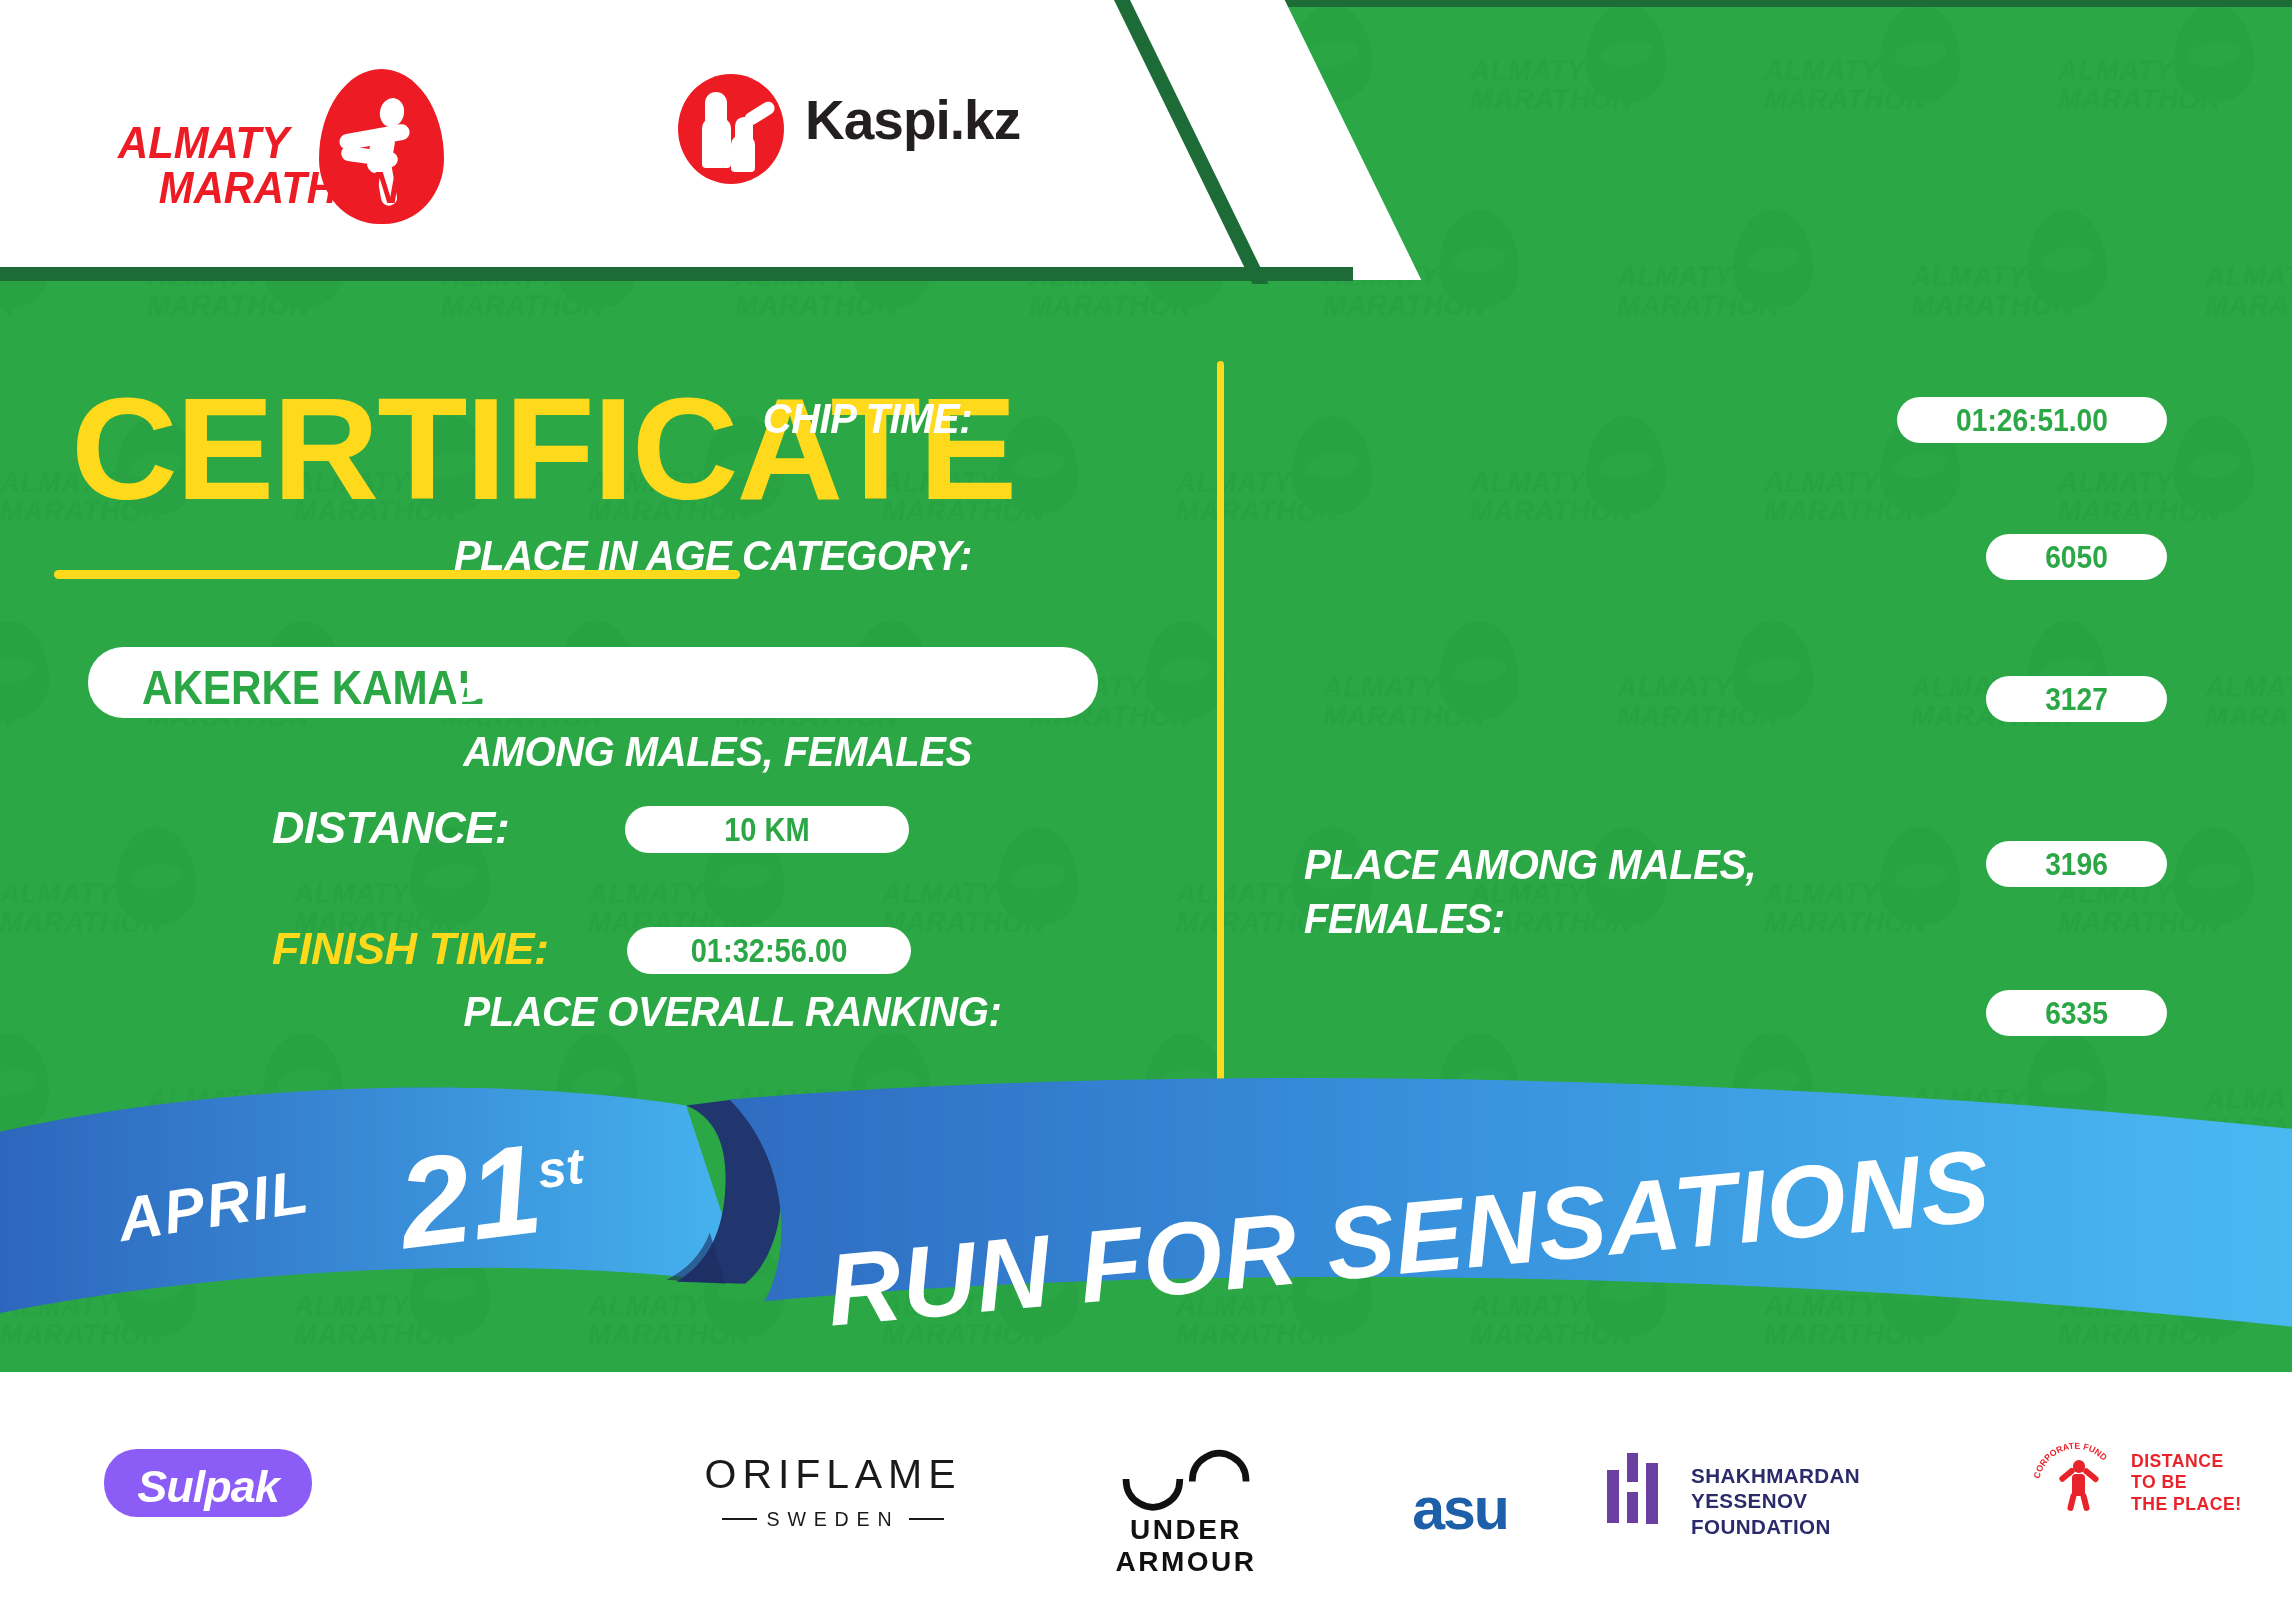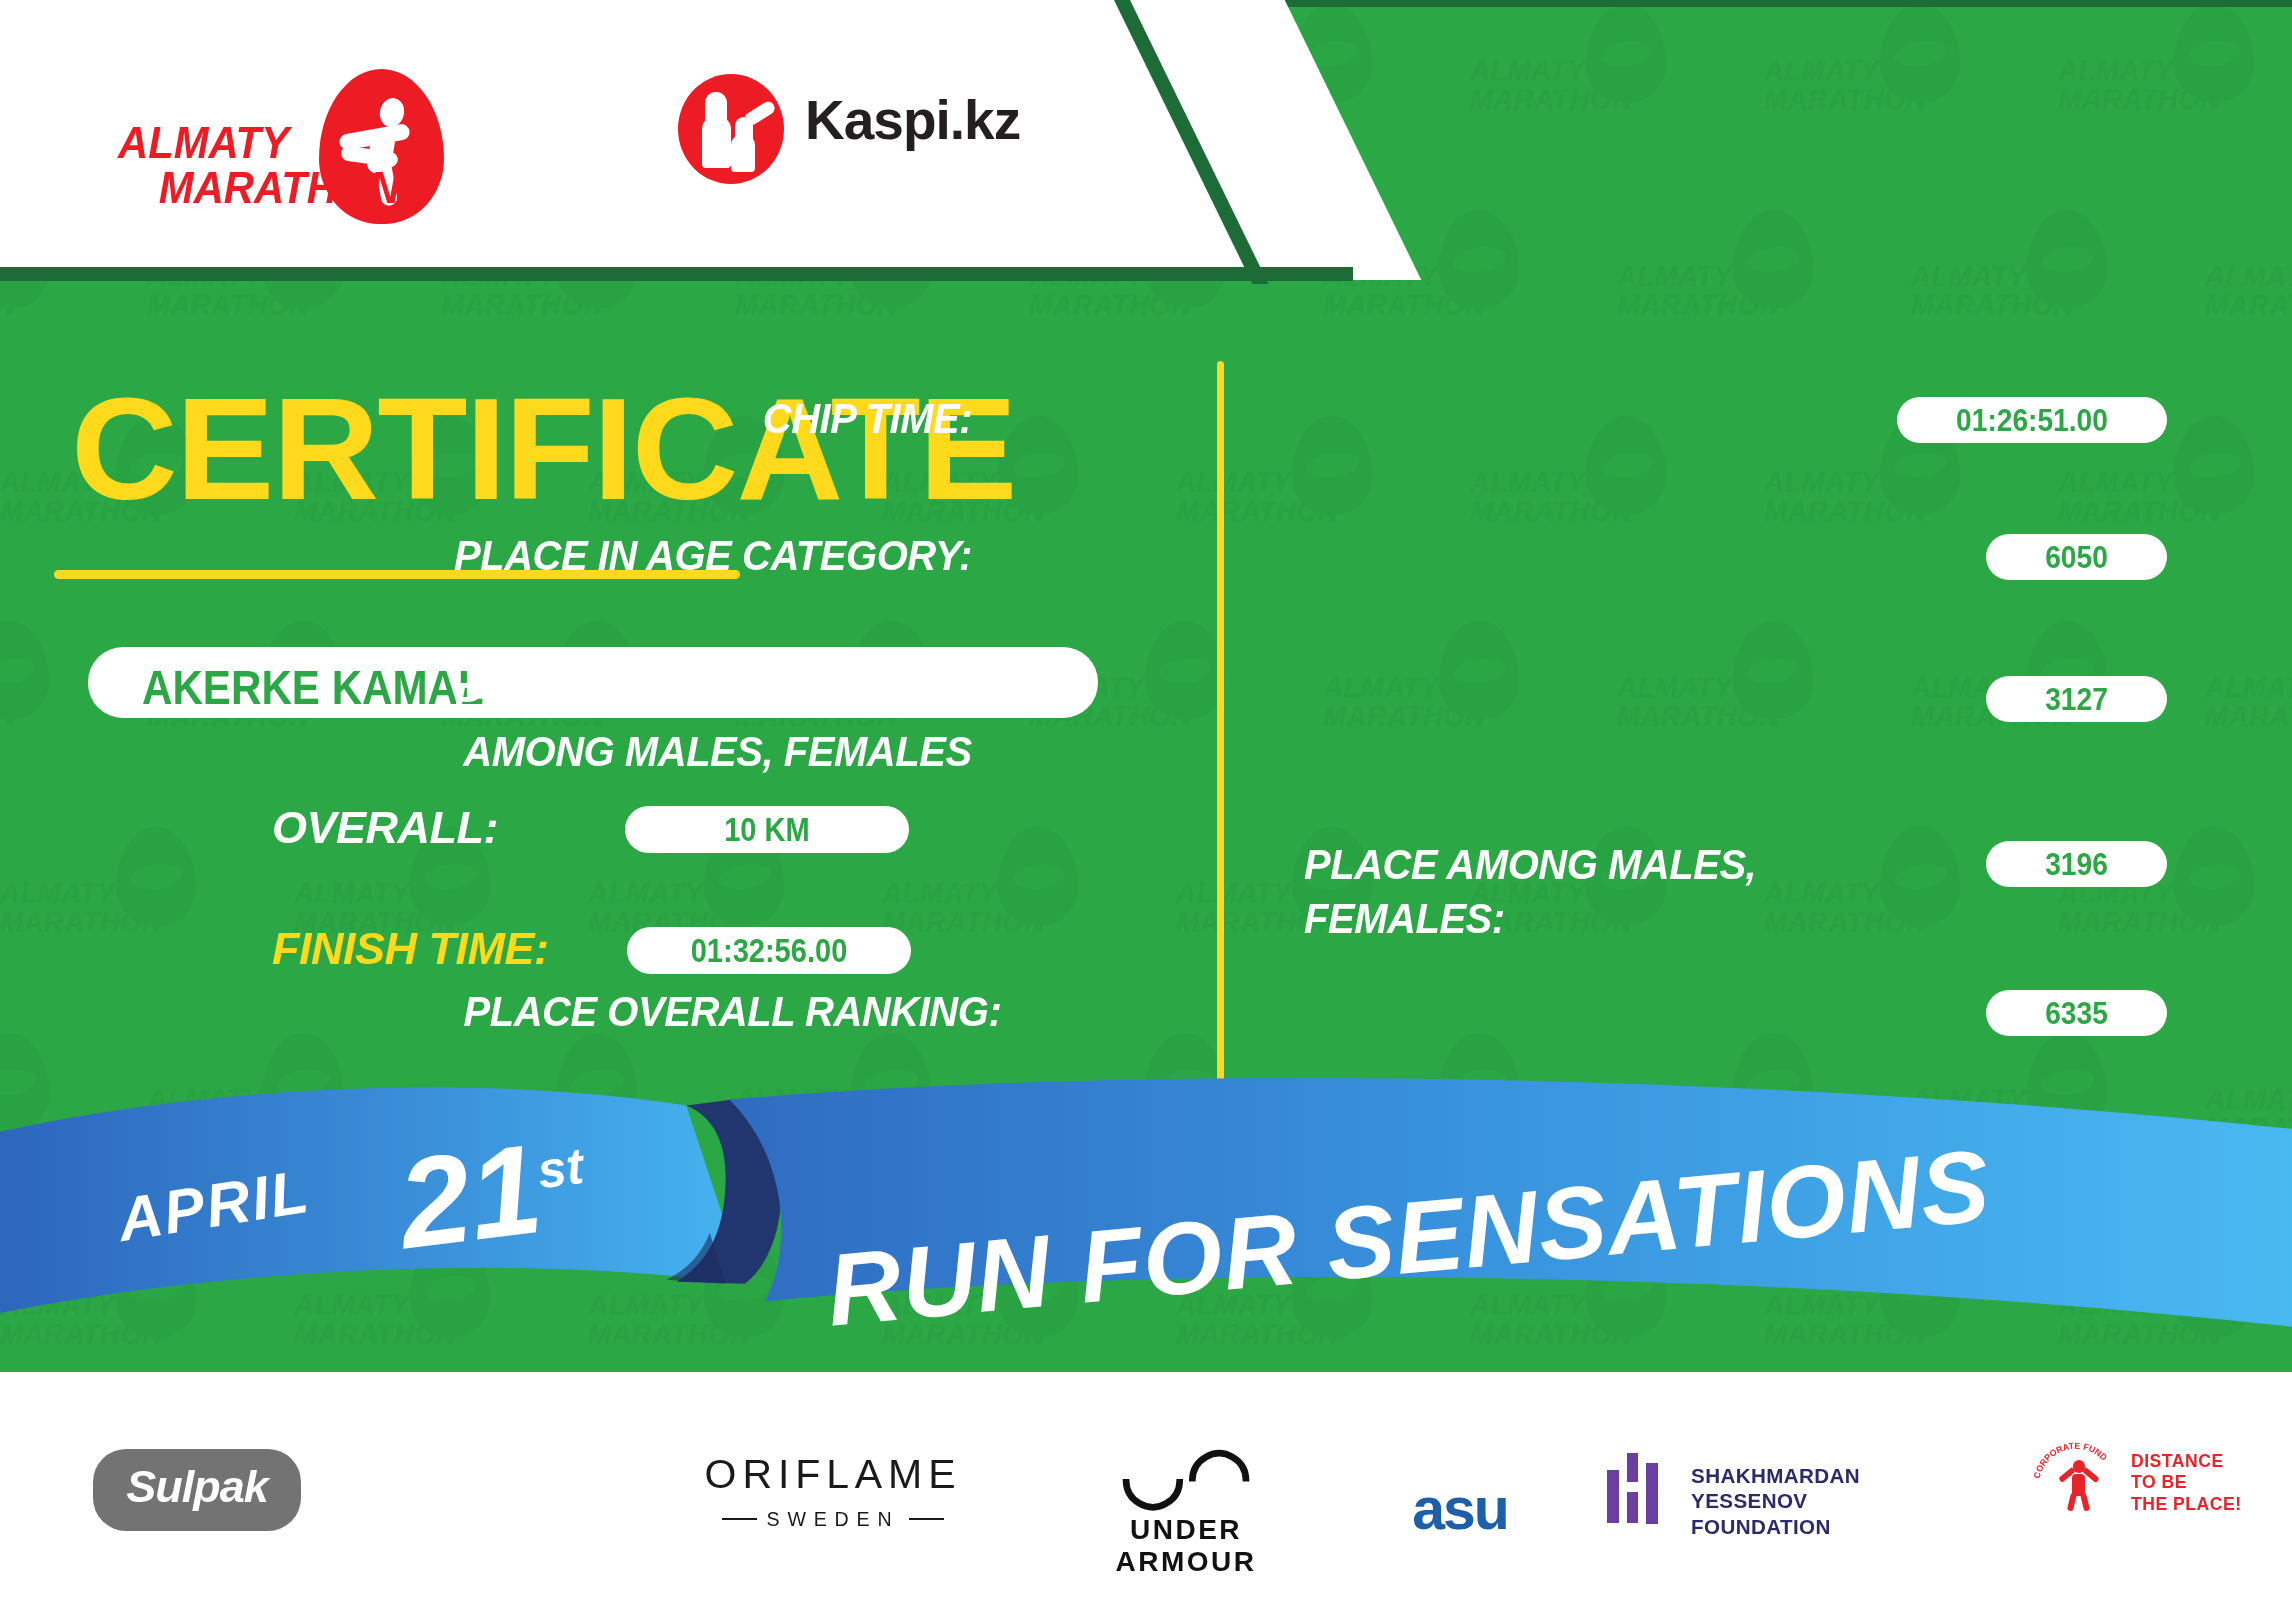--- a/index.html
+++ b/index.html
@@ -254,22 +254,22 @@
     white-space:nowrap;
   }
 
   
   .sponsors{
     position:absolute;left:0;top:1382px;width:2293px;height:239px;
     background:#fff;
   }
 
   .sulpak-badge{
-    position:absolute;left:93px;top:1449px;width:208px;height:82px;
-    background:#737373;border-radius:33px;
+    position:absolute;left:104px;top:1449px;width:208px;height:68px;
+    background:#8b5cf6;border-radius:33px;
   }
   .sulpak-badge span{
     display:block;text-align:center;line-height:76px;
     color:#fff;font-size:45px;font-weight:bold;font-style:italic;
     letter-spacing:-1px;
   }
 
   .sanofi{position:absolute;left:412px;top:1436px;width:225px;height:118px;text-align:center;}
   .sanofi .mark{position:relative;height:51px;}
   .sanofi .m1{
@@ -857,21 +857,21 @@
     <div class="kaspi-text">Kaspi.kz</div>
   </div>
 
   <div class="cert-title">CERTIFICATE</div>
   <div class="title-rule"></div>
 
   <div class="name-pill"></div>
   <div class="name-text">AKERKE KAMAL</div>
 
   <div class="lrow" style="left:272px;top:802px;">
-    <div class="llabel white">OVERALL:</div>
+    <div class="llabel white">DISTANCE:</div>
   </div>
   <div class="lpill" style="left:625px;top:806px;width:284px;">
     <span>10 KM</span>
   </div>
 
   <div class="lrow" style="left:272px;top:923px;">
     <div class="llabel yellow">FINISH TIME:</div>
   </div>
   <div class="lpill" style="left:627px;top:927px;width:284px;">
     <span>01:32:56.00</span>

